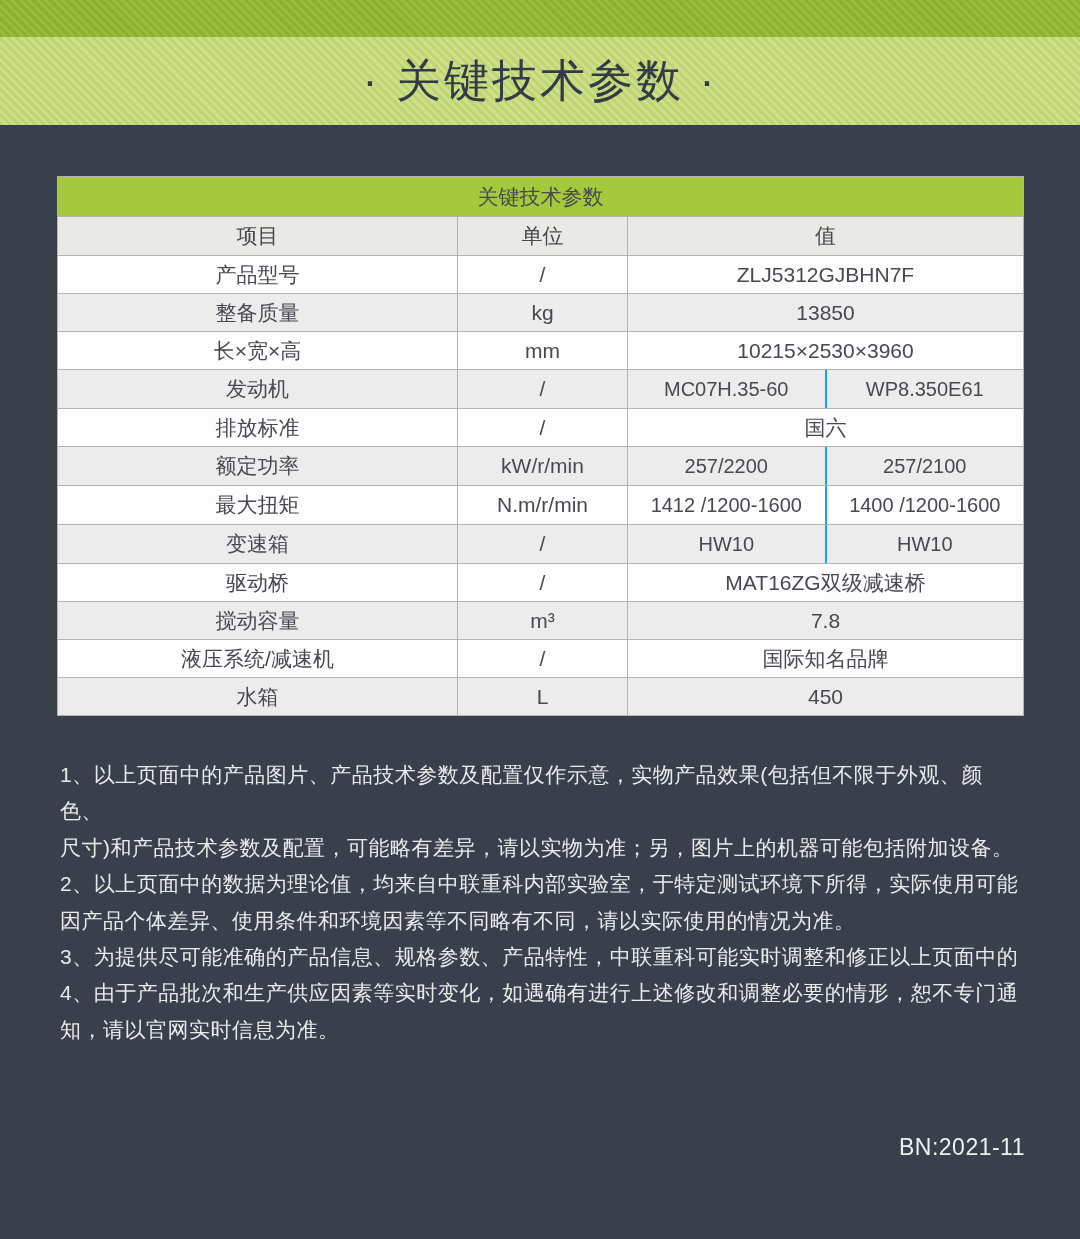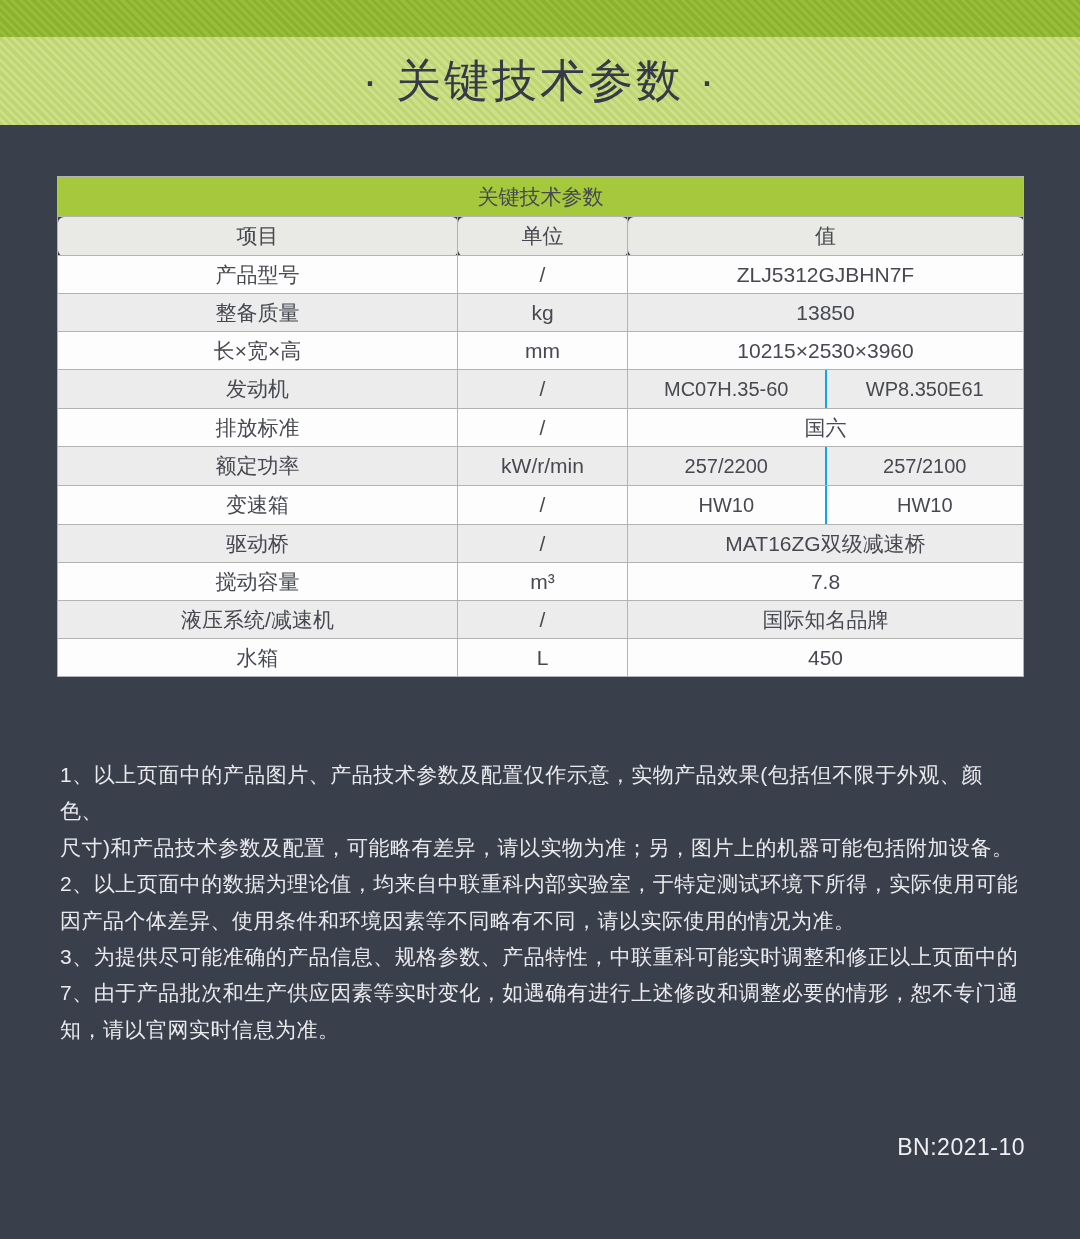--- a/index.html
+++ b/index.html
@@ -44,21 +44,20 @@
   }
   .green-head {
     background: #a5c83d;
     height: 39px;
     font-size: 21px; font-weight: 400; color: #3a4047;
   }
   .col-heads th {
     background: #e9eae5;
     height: 38px;
     font-weight: 400;
-    border-radius: 6px;
   }
   .spec-table tbody tr { height: 38px; }
   .spec-table tbody tr:nth-child(odd)  td { background: #fdfdfd; }
   .spec-table tbody tr:nth-child(even) td { background: #ececec; }
 
   .split { display: flex; width: 100%; height: 38px; }
   .split .half {
     flex: 1 1 50%;
     display: flex; align-items: center; justify-content: center;
     font-size: 20px;
@@ -140,20 +139,30 @@
           <td>额定功率</td>
           <td>kW/r/min</td>
           <td>
             <div class="split">
               <div class="half">257/2200</div>
               <div class="half">257/2100</div>
             </div>
           </td>
         </tr>
         <tr>
+          <td>最大扭矩</td>
+          <td>N.m/r/min</td>
+          <td>
+            <div class="split">
+              <div class="half">1412 /1200-1600</div>
+              <div class="half">1400 /1200-1600</div>
+            </div>
+          </td>
+        </tr>
+        <tr>
           <td>变速箱</td>
           <td>/</td>
           <td>
             <div class="split">
               <div class="half">HW10</div>
               <div class="half">HW10</div>
             </div>
           </td>
         </tr>
         <tr>
@@ -178,19 +187,19 @@
         </tr>
       </tbody>
   </table>
 
   <div class="disclaimer">
       <div>1、以上页面中的产品图片、产品技术参数及配置仅作示意，实物产品效果(包括但不限于外观、颜色、</div>
       <div>尺寸)和产品技术参数及配置，可能略有差异，请以实物为准；另，图片上的机器可能包括附加设备。</div>
       <div>2、以上页面中的数据为理论值，均来自中联重科内部实验室，于特定测试环境下所得，实际使用可能</div>
       <div>因产品个体差异、使用条件和环境因素等不同略有不同，请以实际使用的情况为准。</div>
       <div>3、为提供尽可能准确的产品信息、规格参数、产品特性，中联重科可能实时调整和修正以上页面中的</div>
-      <div>7、由于产品批次和生产供应因素等实时变化，如遇确有进行上述修改和调整必要的情形，恕不专门通</div>
+      <div>4、由于产品批次和生产供应因素等实时变化，如遇确有进行上述修改和调整必要的情形，恕不专门通</div>
       <div>知，请以官网实时信息为准。</div>
     </div>
 
-  <div class="bn-code">BN:2021-10</div>
+  <div class="bn-code">BN:2021-11</div>
 
 </div>
 
 </body></html>

